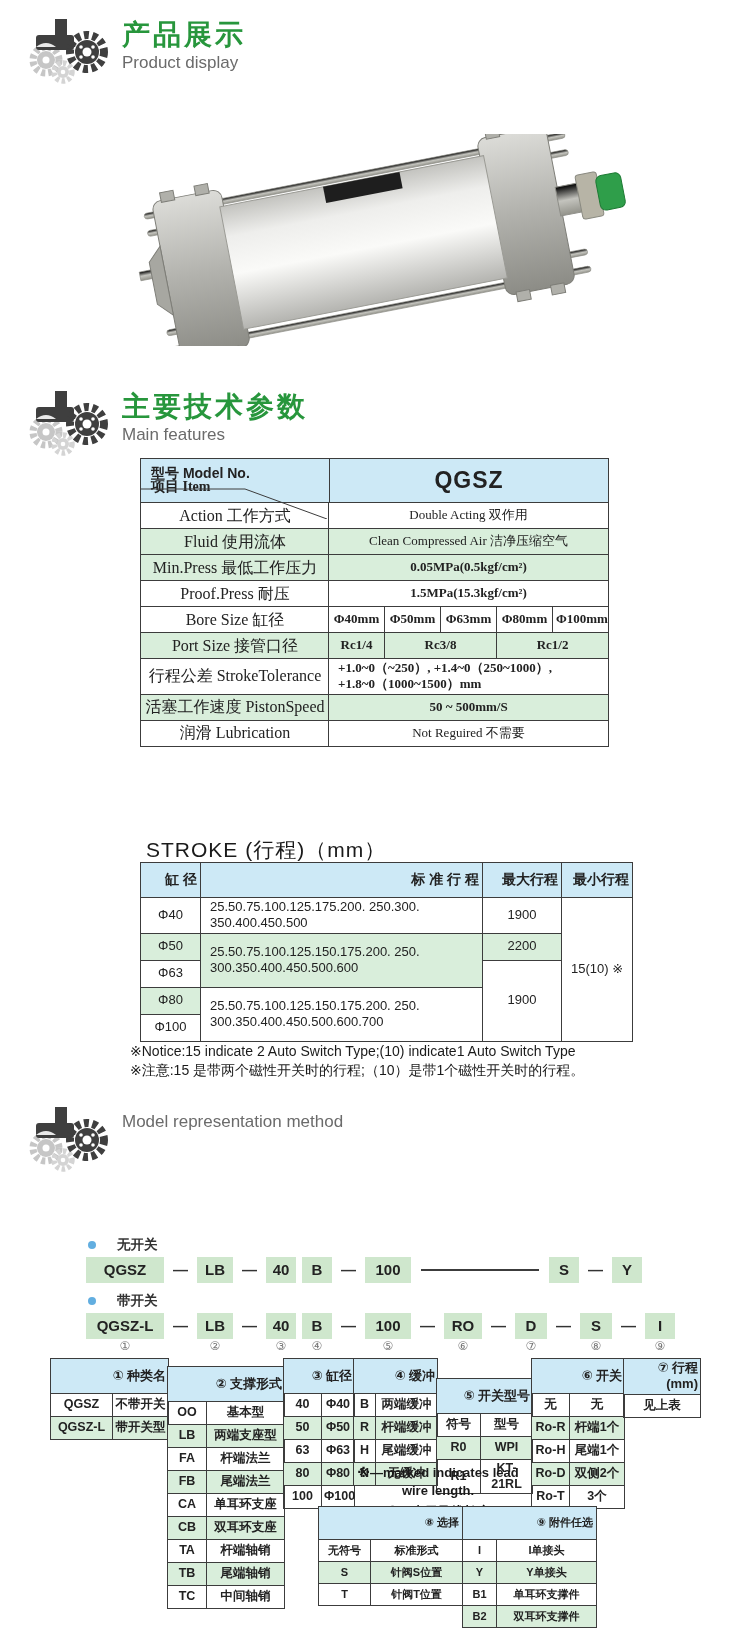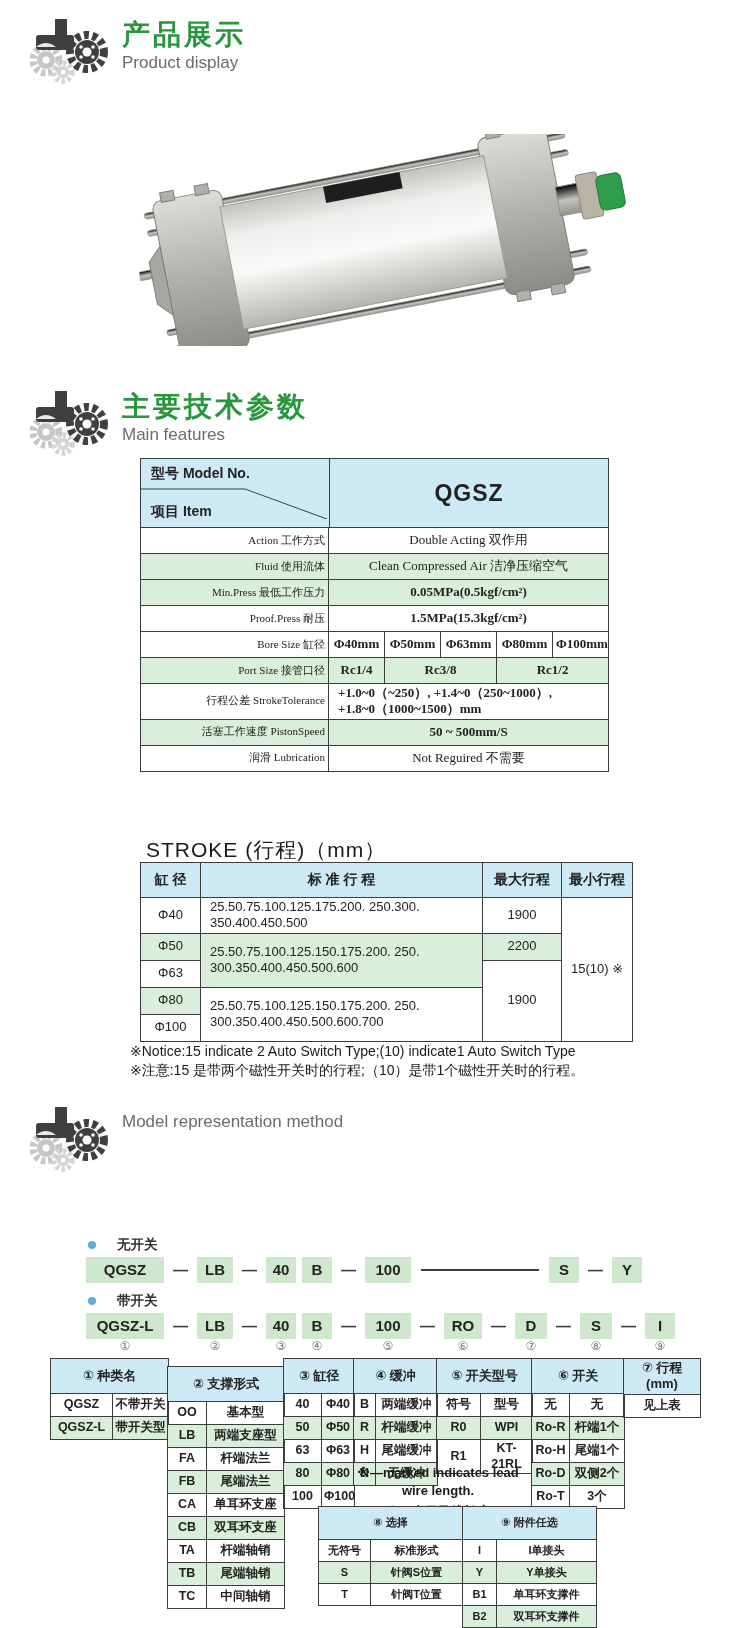--- a/index.html
+++ b/index.html
@@ -17,33 +17,33 @@
   .intro{position:absolute;top:103px;left:36px;width:336px;text-align:center;color:#4c4c4e;}
   .intro-cn{font-size:21px;font-weight:bold;letter-spacing:1px;}
   .intro-en{font-size:21px;font-weight:bold;margin-top:2px;}
 
   .product{position:absolute;top:134px;left:118px;width:516px;height:212px;}
 
   
   table{border-collapse:collapse;table-layout:fixed;}
   td{border:1px solid #3c3c3c;text-align:center;vertical-align:middle;
      font-size:13px;padding:1px 3px;white-space:pre-line;line-height:1.25;}
-  td.hd{background:#cde9f6;font-weight:bold;}
+  td.hd{background:#cde9f6;font-weight:bold;text-align:right;}
   td.g{background:#d9eedb;}
   tr.g td{background:#d9eedb;}
   td.left{text-align:left;padding-left:9px;}
-  td.lab{text-align:right;padding-left:4px;font-family:"Liberation Serif","DejaVu Serif",serif;font-size:11px;}
+  td.lab{text-align:center;padding-left:4px;font-family:"Liberation Serif","DejaVu Serif",serif;font-size:16px;}
   td.sans{font-family:"Liberation Sans","DejaVu Sans",sans-serif;font-weight:bold;}
   td.hide{border:none;background:transparent;}
 
   .t-specs{position:absolute;top:458px;left:140px;width:470px;}
-  .specs-head{display:flex;height:70px;}
+  .specs-head{display:flex;height:45px;}
   .sh-left{width:188px;background:#cde9f6;border:1px solid #3c3c3c;position:relative;}
   .sh-left .lt{position:absolute;top:6px;left:10px;font-weight:bold;font-size:14px;}
-  .sh-left .lb{position:absolute;bottom:6px;left:10px;font-weight:bold;font-size:14px;}
+  .sh-left .lb{position:absolute;bottom:6px;left:10px;font-weight:bold;font-size:14px;font-family:Liberation Serif, serif;}
   .sh-right{width:278px;background:#cde9f6;border:1px solid #3c3c3c;border-left:none;
             display:flex;align-items:center;justify-content:center;font-weight:bold;font-size:23px;letter-spacing:1px;}
   .t-specs td{height:23px;font-family:"Liberation Serif","DejaVu Serif",serif;}
   .specs-body{margin-top:-1px;}
 
   .stroke-title{position:absolute;top:836px;left:146px;font-size:21px;color:#1a1a1a;letter-spacing:1px;}
   .t-stroke{position:absolute;top:862px;left:140px;}
   .t-stroke td{height:24px;}
   .t-stroke tr:first-child td{height:32px;font-size:14px;}
 
@@ -488,21 +488,21 @@
             <td>尾端缓冲</td>
           </tr>
           <tr class="g">
             <td>N</td>
             <td>无缓冲</td>
           </tr>
         </tbody>
       </table>
     </div>
   <div class="bigt" style="left:436px;">
-      <table style="width: 96px;">
+      <table style="width: 96px; margin-top: 20px;">
         <colgroup>
           <col style="width: 44px;">
           <col style="width: 52px;">
         </colgroup>
         <tbody>
           <tr>
             <td colspan="2" class="hd">⑤ 开关型号</td>
           </tr>
           <tr>
             <td>符号</td>

